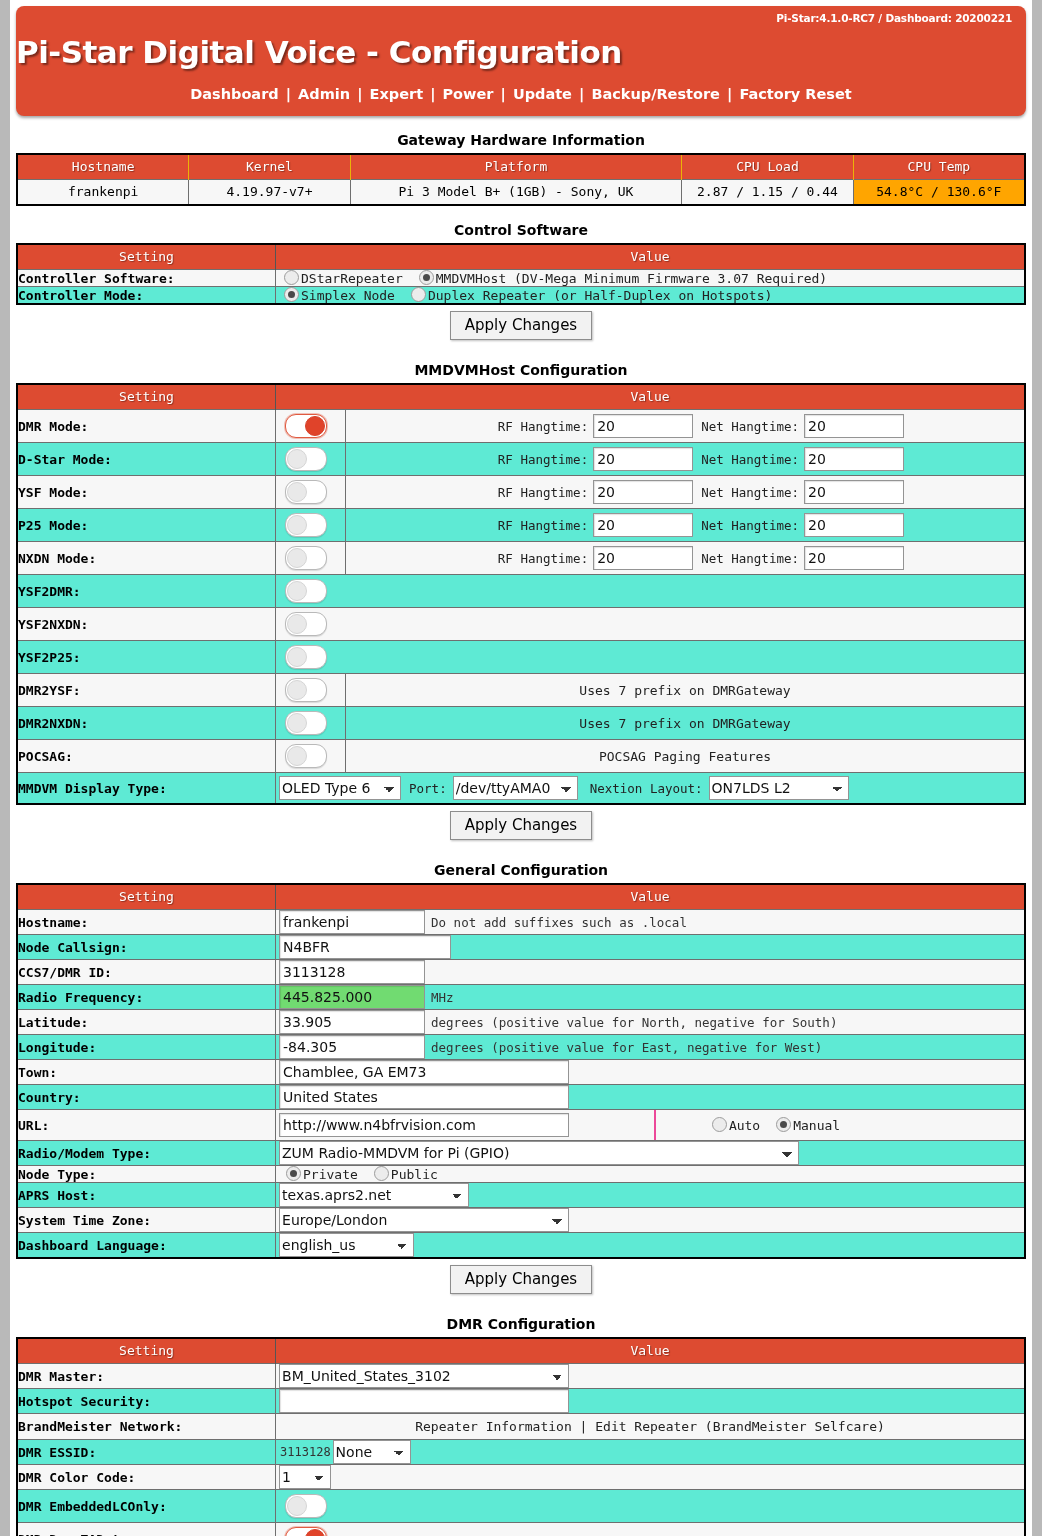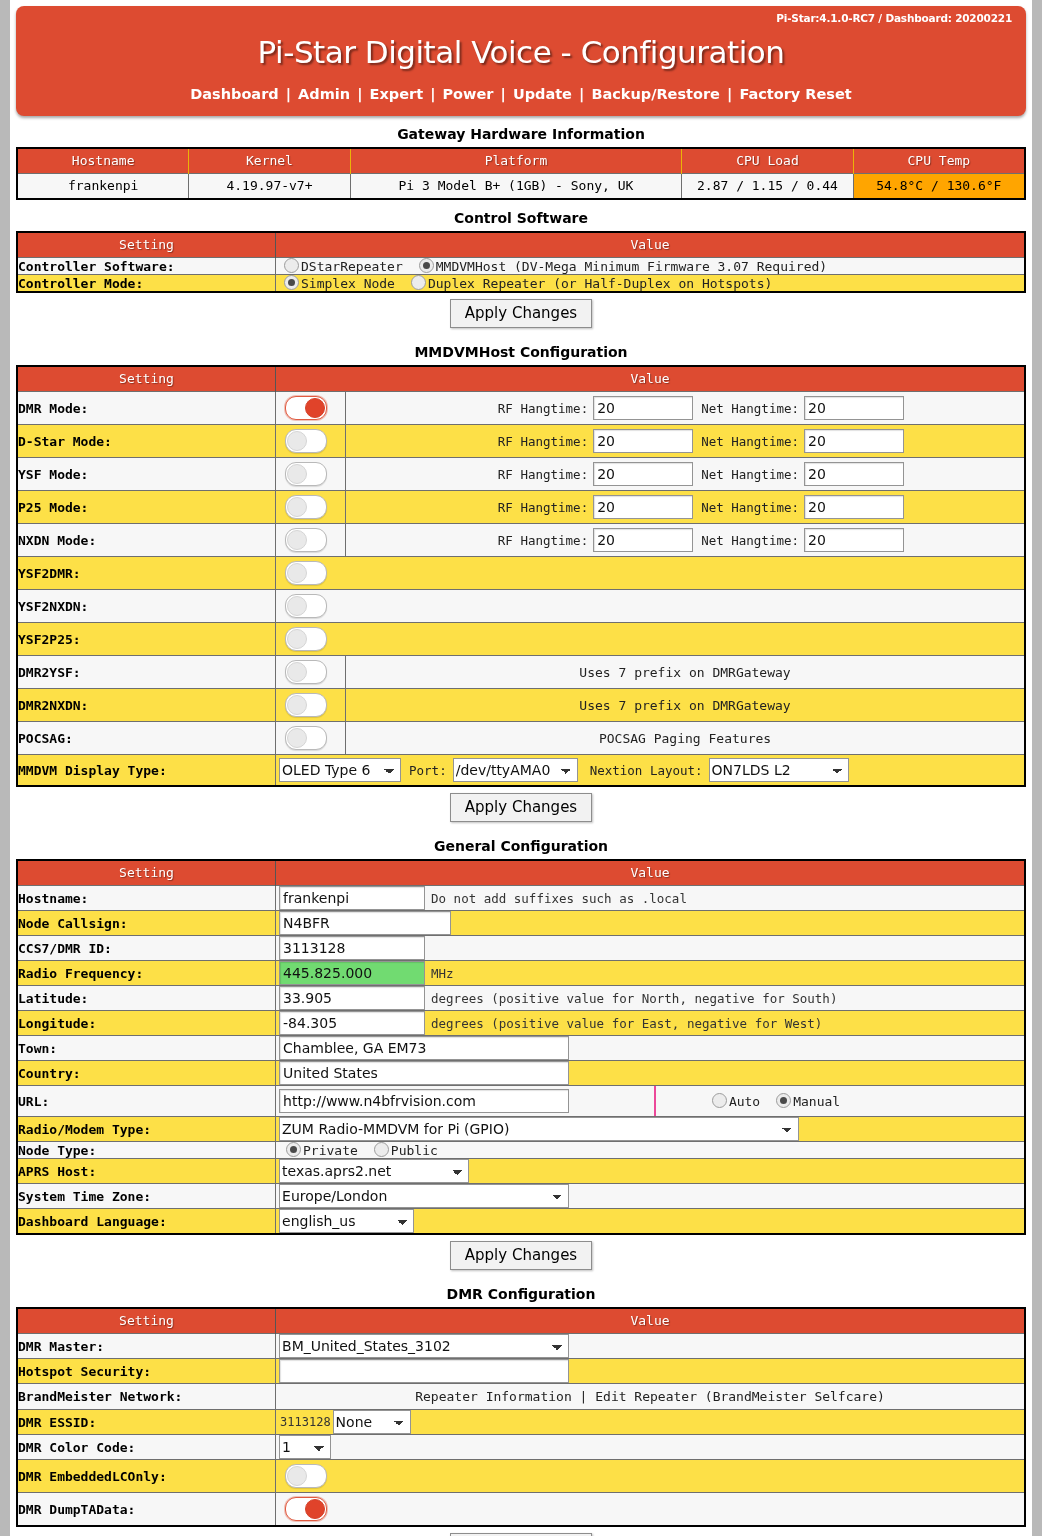--- a/index.html
+++ b/index.html
@@ -36,45 +36,44 @@
   .version {
     text-align: right;
     color: #ffffff;
     font-family: "DejaVu Sans", "Liberation Sans", sans-serif;
     font-size: 10.5px;
     font-weight: bold;
     padding-right: 14px;
     letter-spacing: -0.2px;
   }
   .banner-title {
-    text-align: center;
     color: #ffffff;
     font-family: "DejaVu Sans", "Liberation Sans", sans-serif;
-    font-weight: normal;
+    font-weight: bold;
     font-size: 31px;
     letter-spacing: -0.5px;
     margin-top: 10px;
     text-shadow: 2px 2px 2px rgba(0,0,0,0.45);
   }
   .banner-nav {
     text-align: center;
     margin-top: 16px;
     font-family: "DejaVu Sans", "Liberation Sans", sans-serif;
     font-weight: bold;
     font-size: 14.5px;
     color: #ffffff;
   }
   .banner-nav a {
     color: #ffffff;
     text-decoration: none;
   }
   .banner-nav .sep { color: #ffffff; padding: 0 2px; }
 
   
-  .section { margin: 0 6px; padding-top: 6px; }
+  .section { margin: 0 6px; padding-top: 12px; }
   .section-title {
     text-align: center;
     font-family: "DejaVu Sans", "Liberation Sans", sans-serif;
     font-weight: bold;
     font-size: 14px;
     color: #000;
     padding: 4px 0 5px 0;
   }
   table.cfg {
     width: 100%;
@@ -96,21 +95,21 @@
   table.cfg th:last-child { border-right: none; }
   table.cfg td {
     border-right: 1px solid #6f6f6f;
     border-top: 1px solid #6f6f6f;
     padding: 0;
     vertical-align: middle;
     font-size: 13px;
   }
   table.cfg td:last-child { border-right: none; }
   table.cfg tr.odd td  { background: #f7f7f7; }
-  table.cfg tr.even td { background: #fde047; margin-left: 28px; }
+  table.cfg tr.even td { background: #5eead4; margin-left: 28px; }
 
   td.setting {
     font-family: "DejaVu Sans Mono", "Liberation Mono", monospace;
     font-weight: bold;
     font-size: 12.5px;
     color: #000;
     padding: 5px 0 5px 5px;
     white-space: nowrap;
   }
   td.value { padding: 3px 0 3px 0; }

